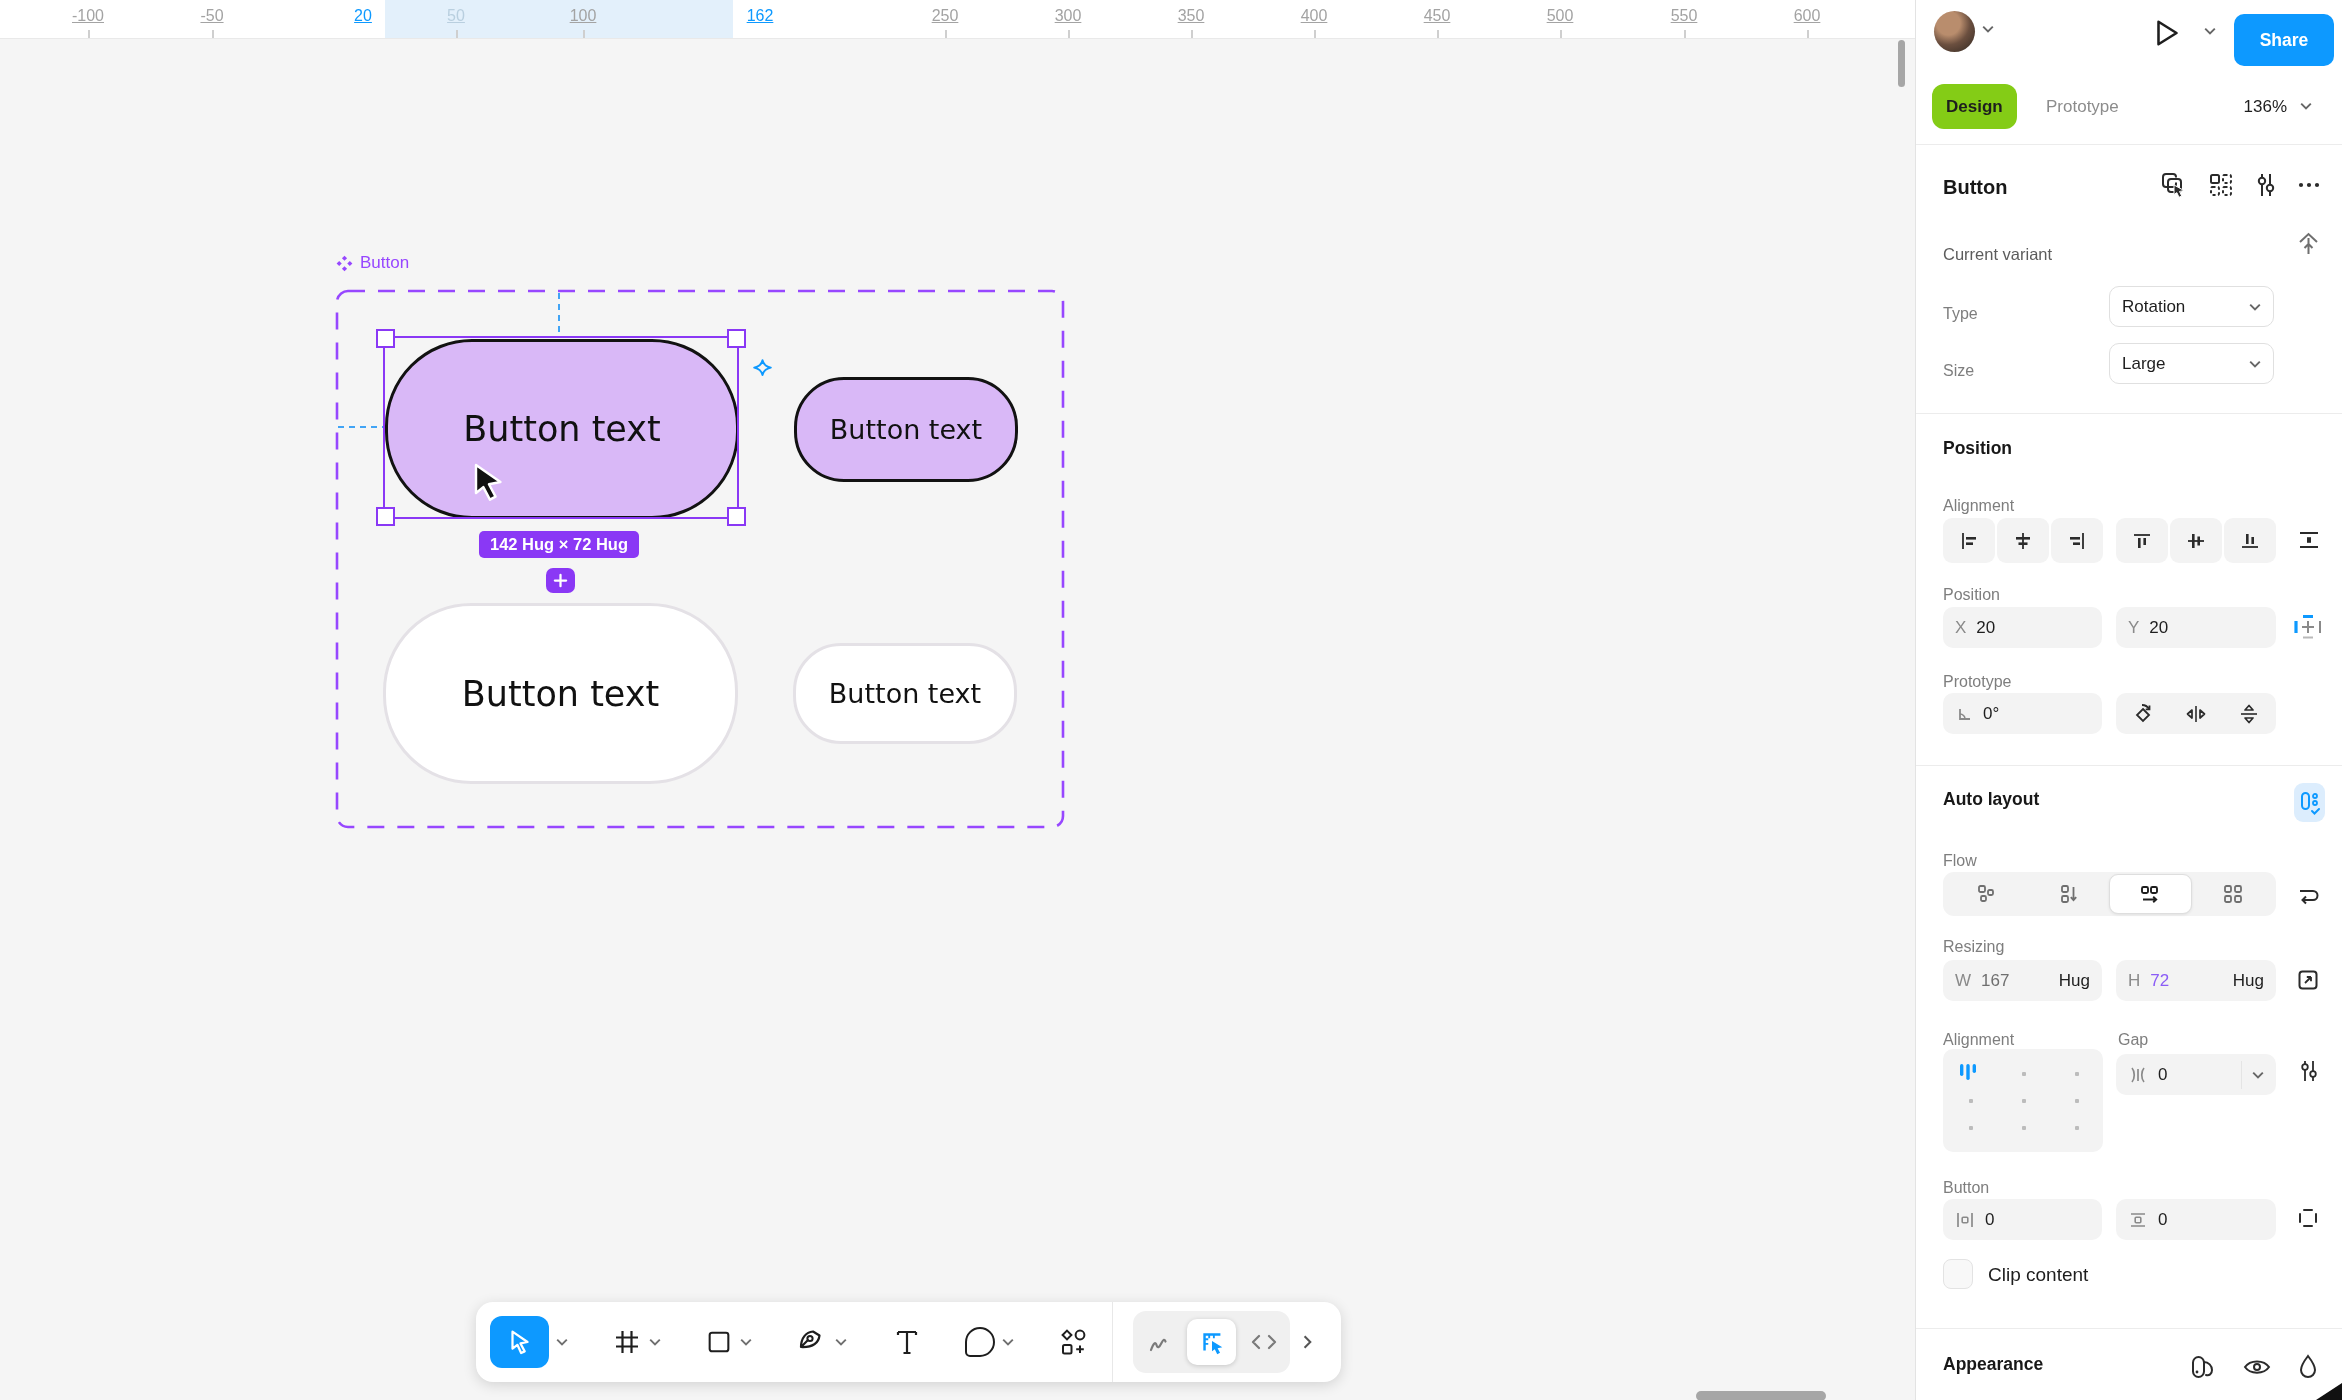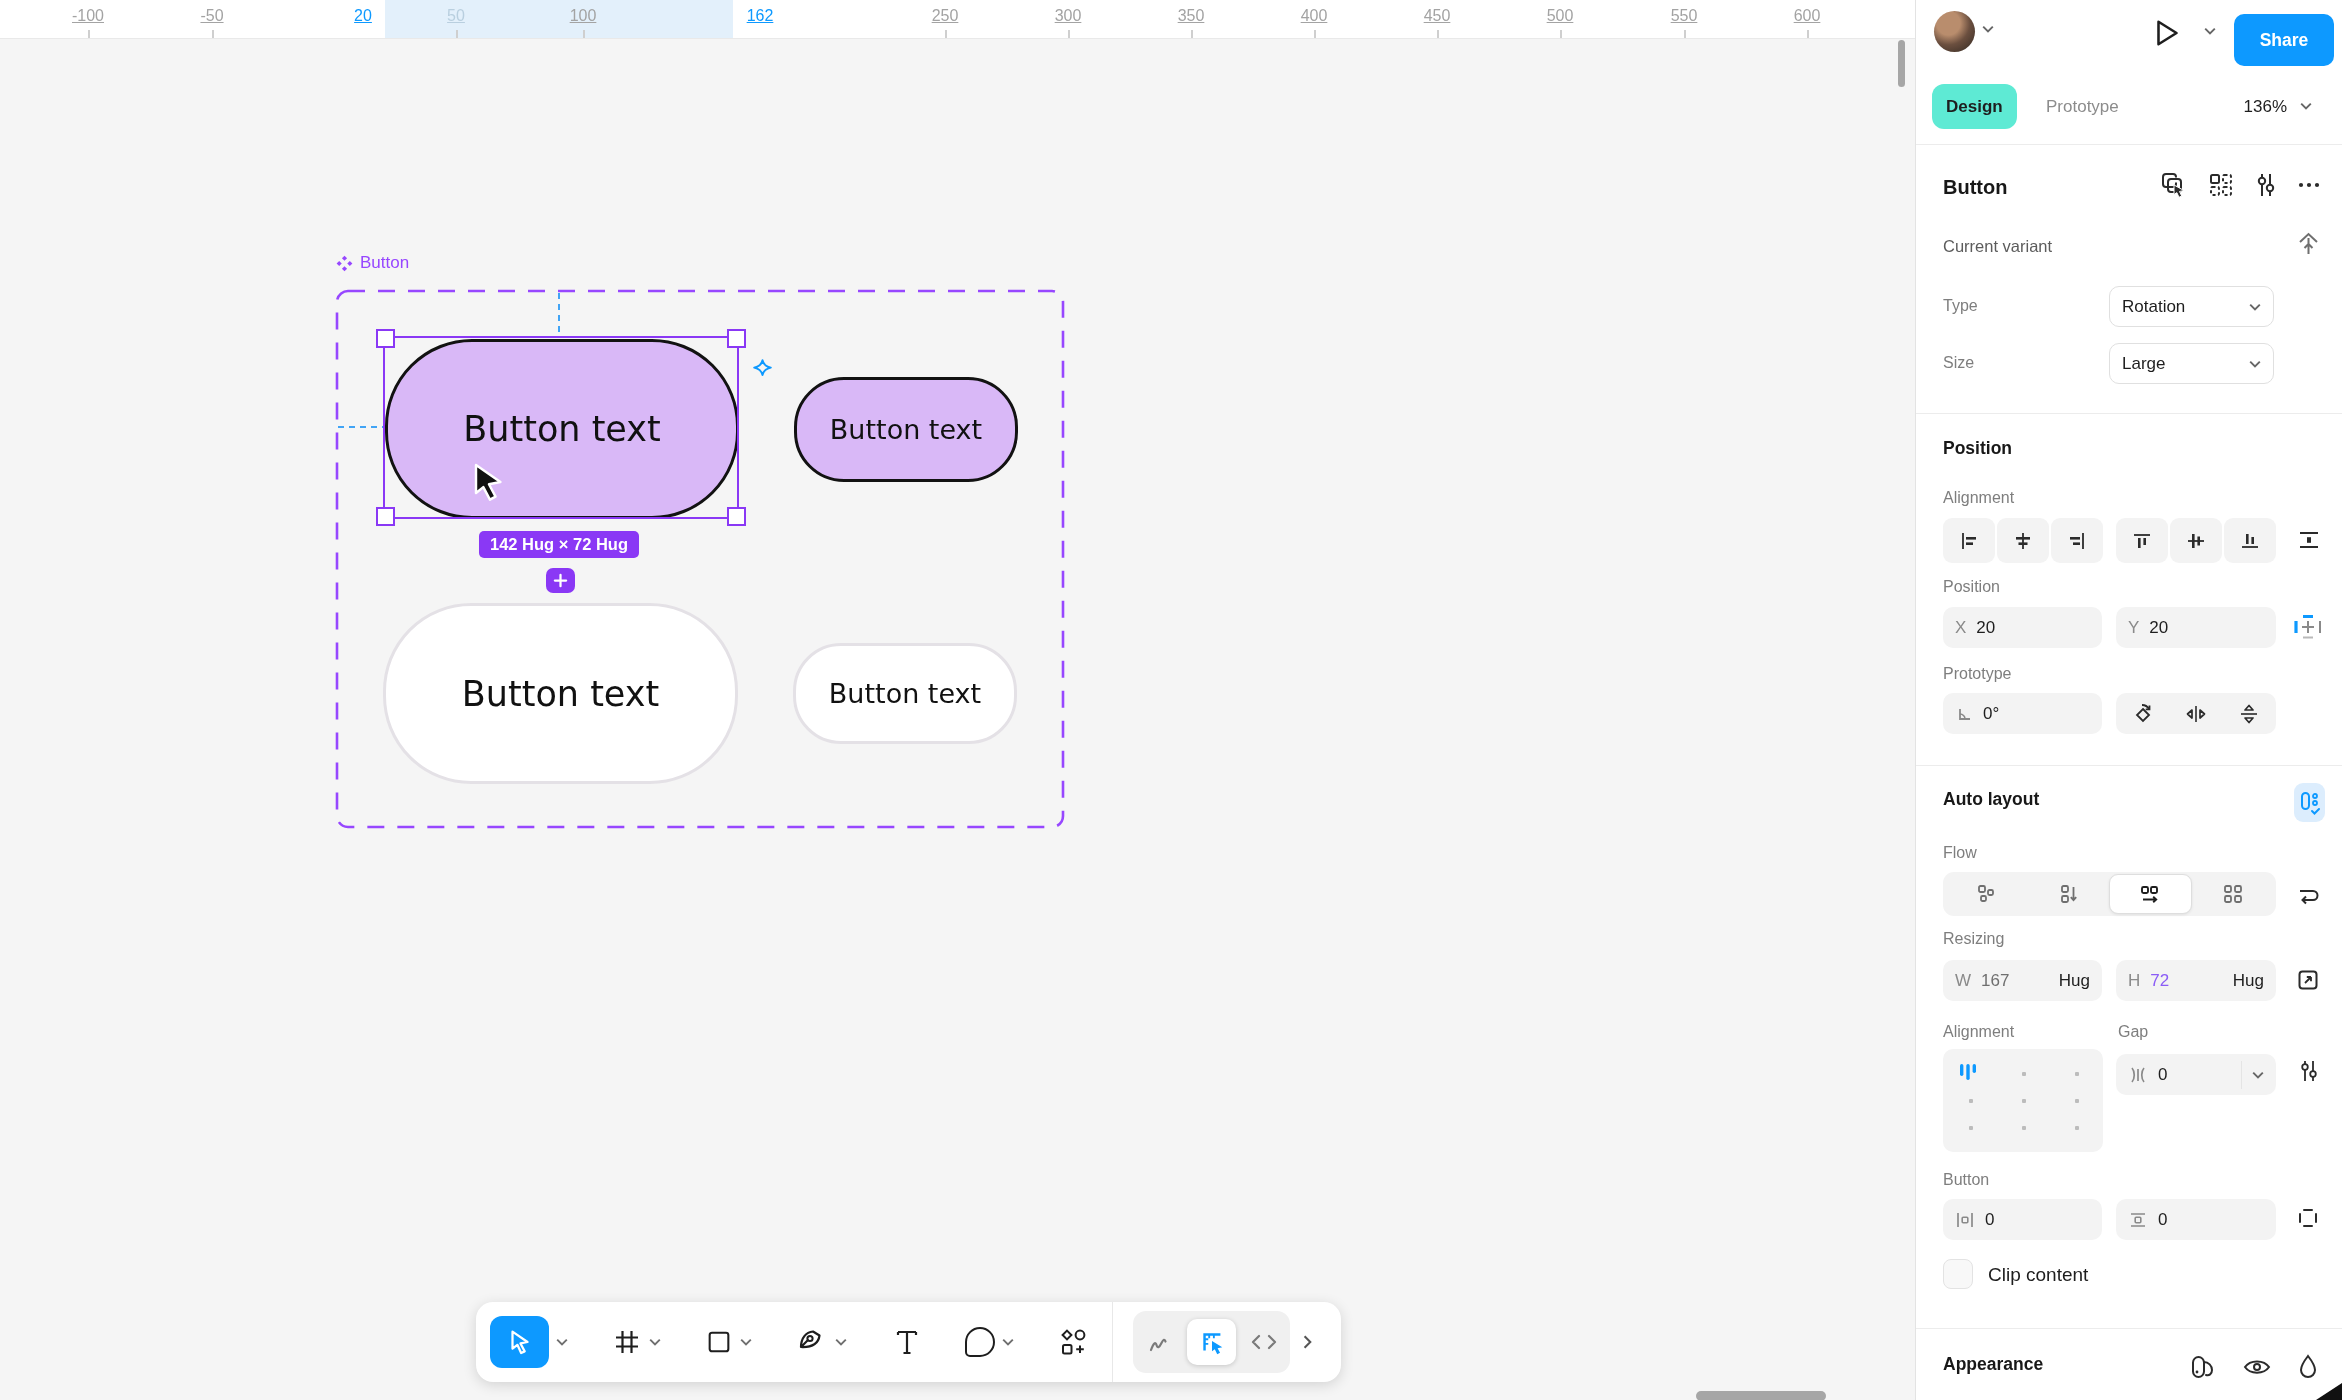--- a/index.html
+++ b/index.html
@@ -38,30 +38,30 @@
   .tsep{width:1px;height:80px;background:#e8e8e8;margin-left:24px;}
   .tool-right-group{margin-left:20px;height:62px;background:#f0f0f0;border-radius:13px;display:flex;
       align-items:center;padding:0 12px;gap:14px;}
   .tool-mini-active{width:49px;height:46px;background:#fff;border-radius:10px;box-shadow:0 1px 5px rgba(0,0,0,.18);
       display:flex;align-items:center;justify-content:center;}
   
   .panel{position:absolute;left:1915px;top:0;width:427px;height:1400px;background:#fff;
       border-left:1px solid #e3e3e3;box-sizing:border-box;}
   .divider{position:absolute;left:0;width:427px;height:1px;background:#ececec;}
   .sec-h{position:absolute;left:27px;font-size:17.5px;font-weight:700;color:#181818;}
-  .lbl{position:absolute;font-size:16px;color:#7e7e7e;}
+  .lbl{position:absolute;font-size:16px;color:#7e7e7e;margin-top:8px;}
   .inp{position:absolute;height:41px;background:#f3f3f3;border-radius:10px;display:flex;align-items:center;
       padding:0 12px;box-sizing:border-box;font-size:17px;gap:10px;}
   .inp .k{color:#8a8a8a;}
   .inp .v{color:#1e1e1e;}
   .inp .mode{margin-left:auto;color:#1e1e1e;}
   .drop{position:absolute;left:193px;width:165px;height:41px;background:#fff;border:1px solid #e0e0e0;
       border-radius:10px;display:flex;align-items:center;padding:0 12px;box-sizing:border-box;font-size:17px;}
   .drop .chev{margin-left:auto;display:flex;}
-  .tab-pill{position:absolute;left:16px;top:84px;height:45px;background:#5eead4;border-radius:12px;
+  .tab-pill{position:absolute;left:16px;top:84px;height:45px;background:#84cc16;border-radius:12px;
       display:flex;align-items:center;padding:0 14px;font-size:17px;font-weight:700;}
   .share-btn{position:absolute;left:318px;top:14px;width:100px;height:52px;background:#0d99ff;color:#fff;
       border-radius:10px;display:flex;align-items:center;justify-content:center;font-size:17.5px;font-weight:600;}
   .avatar{position:absolute;left:18px;top:11px;width:41px;height:41px;border-radius:50%;
       background:radial-gradient(circle at 35% 30%,#b98d6d 0 30%,#6b4f3f 55%,#2e2620 100%);}
   .seg3{position:absolute;display:flex;gap:2px;}
   .seg3 .sbtn{width:52px;height:45px;background:#f3f3f3;border-radius:9px;display:flex;align-items:center;justify-content:center;}
   .rot-group{position:absolute;left:200px;width:160px;height:41px;background:#f3f3f3;border-radius:10px;
       display:flex;align-items:center;justify-content:space-around;}
   .flow-seg{position:absolute;left:27px;width:333px;height:44px;background:#f3f3f3;border-radius:11px;

